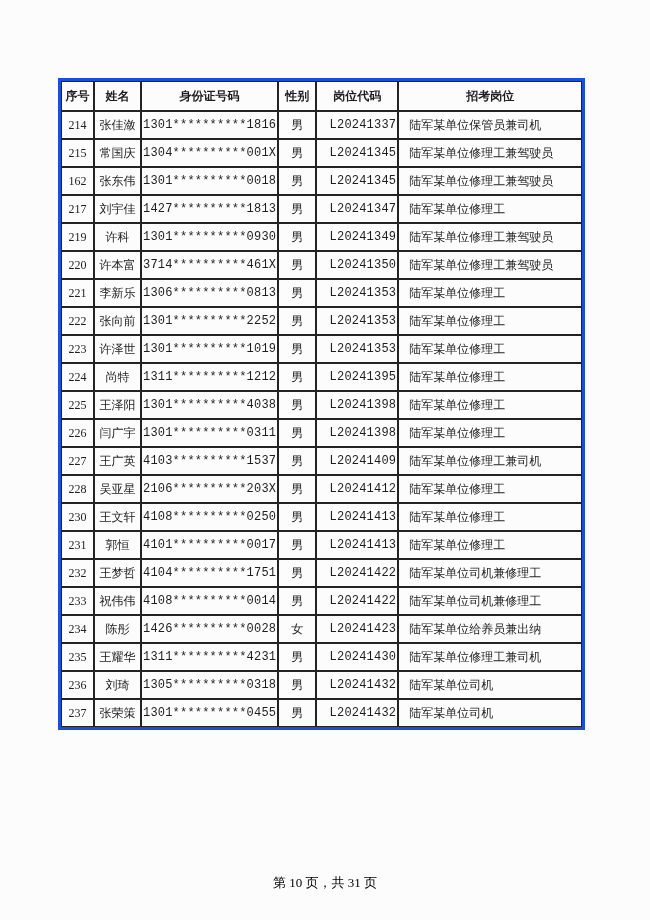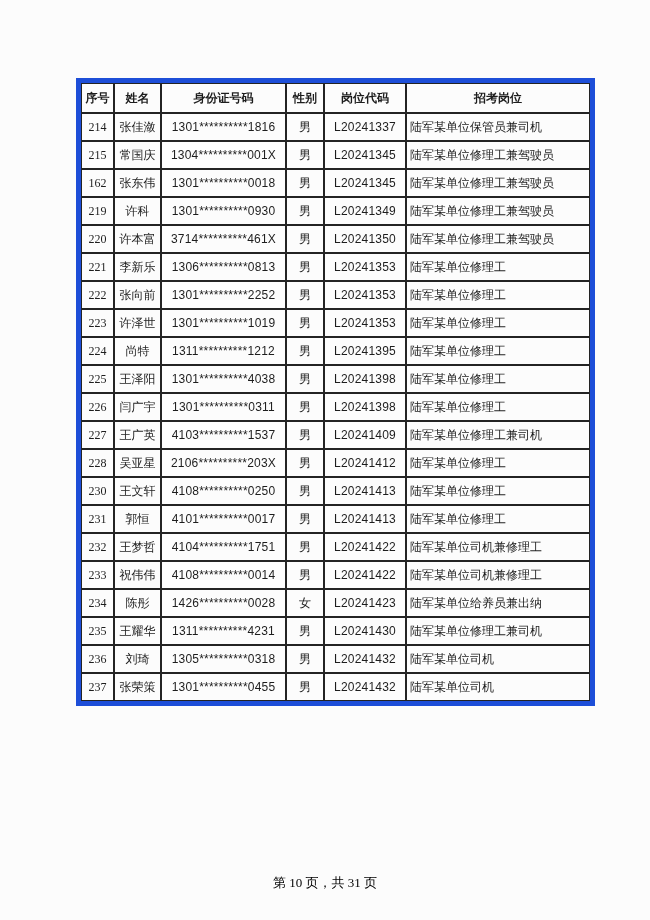--- a/index.html
+++ b/index.html
@@ -5,43 +5,43 @@
   html,body { margin:0; padding:0; }
   body {
     width:650px; height:920px;
     background:#fcfcfc;
     font-family:"Liberation Serif","DejaVu Serif",serif;
     color:#1d1d1d;
   }
   .sheet { position:relative; width:650px; height:920px; overflow:hidden; }
 
   table.records {
-    position:absolute; left:76px; top:78px;
+    position:absolute; left:58px; top:78px;
     border-collapse:separate; border-spacing:0;
     table-layout:fixed;
-    border:5px solid #1d4ed8;
+    border:3px solid #1d4ed8;
   }
   th, td {
     box-sizing:border-box;
     border:1px solid #232323;
     overflow:hidden; white-space:nowrap;
   }
   th {
     height:30px;
     font-family:"Liberation Sans","DejaVu Sans",sans-serif;
     font-size:12px; font-weight:600;
     text-align:center; vertical-align:middle;
   }
   td {
     height:28px;
     font-size:12px;
     text-align:center; vertical-align:middle;
   }
-  td.c2, td.c4 { font-family:Liberation Sans, sans-serif; letter-spacing:0.2px; }
-  td.c5 { text-align:left; padding-left:3px; }
+  td.c2, td.c4 { font-family:Liberation Mono, monospace; letter-spacing:0.2px;text-align:right; }
+  td.c5 { text-align:left; padding-left:10px; }
   col.w0 { width:33px; }  col.w1 { width:47px; }
   col.w2 { width:125px; } col.w3 { width:38px; }
   col.w4 { width:82px; }  col.w5 { width:184px; }
 
   .footer {
     position:absolute; left:0; top:874px; width:650px;
     text-align:center;
     font-size:13px; color:#000000;
   }
 </style>
@@ -88,20 +88,28 @@
         </tr>
         <tr>
           <td class="c0">162</td>
           <td class="c1">张东伟</td>
           <td class="c2">1301**********0018</td>
           <td class="c3">男</td>
           <td class="c4">L20241345</td>
           <td class="c5">陆军某单位修理工兼驾驶员</td>
         </tr>
         <tr>
+          <td class="c0">217</td>
+          <td class="c1">刘宇佳</td>
+          <td class="c2">1427**********1813</td>
+          <td class="c3">男</td>
+          <td class="c4">L20241347</td>
+          <td class="c5">陆军某单位修理工</td>
+        </tr>
+        <tr>
           <td class="c0">219</td>
           <td class="c1">许科</td>
           <td class="c2">1301**********0930</td>
           <td class="c3">男</td>
           <td class="c4">L20241349</td>
           <td class="c5">陆军某单位修理工兼驾驶员</td>
         </tr>
         <tr>
           <td class="c0">220</td>
           <td class="c1">许本富</td>

